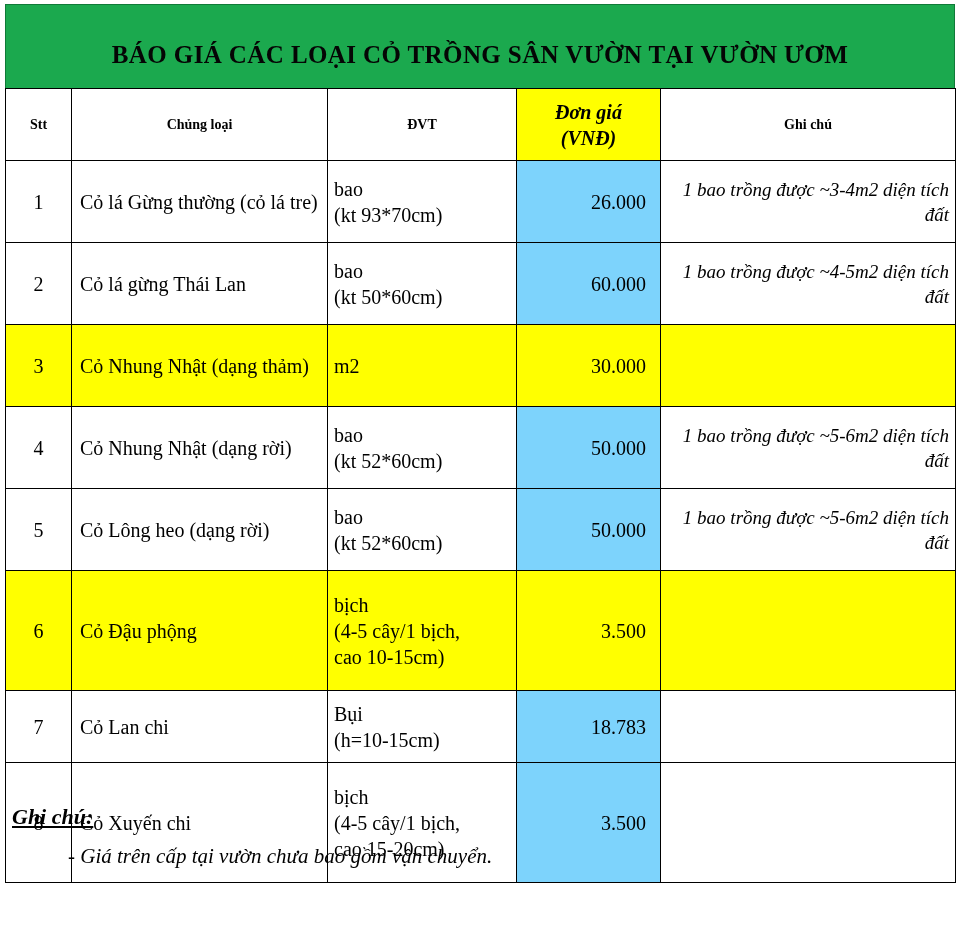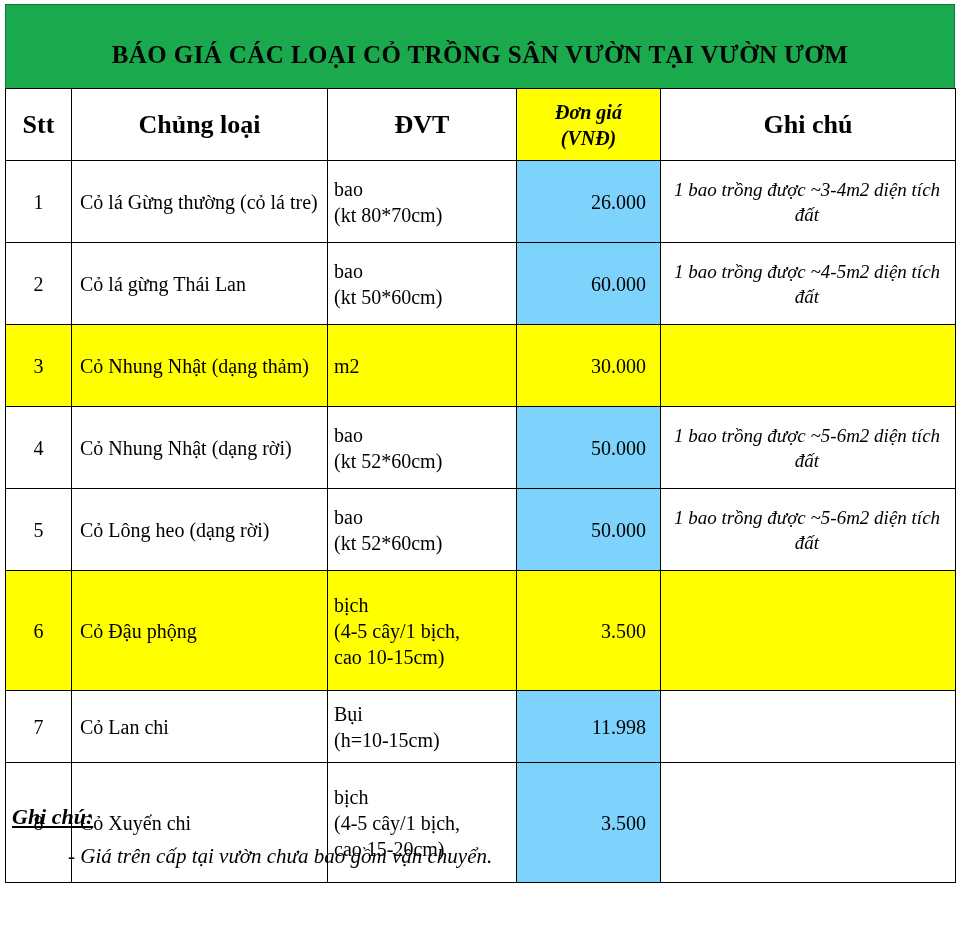--- a/index.html
+++ b/index.html
@@ -66,21 +66,21 @@
   }
 
   col.c-stt   { width: 66px; }
   col.c-type  { width: 256px; }
   col.c-unit  { width: 189px; }
   col.c-price { width: 144px; }
   col.c-note  { width: 295px; }
 
   thead th {
     font-weight: bold;
-    font-size: 26px;
+    font-size: 14px;
     line-height: 26px;
     text-align: center;
     height: 72px;
   }
   thead th.price-head {
     background: #FFFF00;
     font-size: 20px;
     font-style: italic;
   }
 
@@ -98,21 +98,21 @@
   }
   td.cell-unit {
     text-align: left;
   }
   td.cell-price {
     text-align: right;
     background: #7dd3fc;
     padding-right: 14px;
   }
   td.cell-note {
-    text-align: center;
+    text-align: right;
     font-style: italic;
     font-size: 19px;
     line-height: 25px;
     padding-left: 4px;
   }
 
   
   tr.row-hl td { background: #FFFF00; }
 
   
@@ -173,21 +173,21 @@
         <th>Ghi chú</th>
       </tr>
     </thead>
     <tbody>
 
       <tr class="h-tall">
         <td class="cell-stt">1</td>
         <td class="cell-type">Cỏ lá Gừng thường (cỏ lá tre)</td>
         <td class="cell-unit">
           <div>bao</div>
-          <div>(kt 80*70cm)</div>
+          <div>(kt 93*70cm)</div>
         </td>
         <td class="cell-price">26.000</td>
         <td class="cell-note">1 bao trồng được ~3-4m2 diện tích đất</td>
       </tr>
 
       <tr class="h-tall">
         <td class="cell-stt">2</td>
         <td class="cell-type">Cỏ lá gừng Thái Lan</td>
         <td class="cell-unit">
           <div>bao</div>
@@ -241,21 +241,21 @@
         <td class="cell-note"></td>
       </tr>
 
       <tr class="h-mid">
         <td class="cell-stt">7</td>
         <td class="cell-type">Cỏ Lan chi</td>
         <td class="cell-unit">
           <div>Bụi</div>
           <div>(h=10-15cm)</div>
         </td>
-        <td class="cell-price">11.998</td>
+        <td class="cell-price">18.783</td>
         <td class="cell-note"></td>
       </tr>
 
       <tr class="h-xtall">
         <td class="cell-stt">8</td>
         <td class="cell-type">Cỏ Xuyến chi</td>
         <td class="cell-unit">
           <div>bịch</div>
           <div>(4-5 cây/1 bịch,</div>
           <div>cao 15-20cm)</div>

